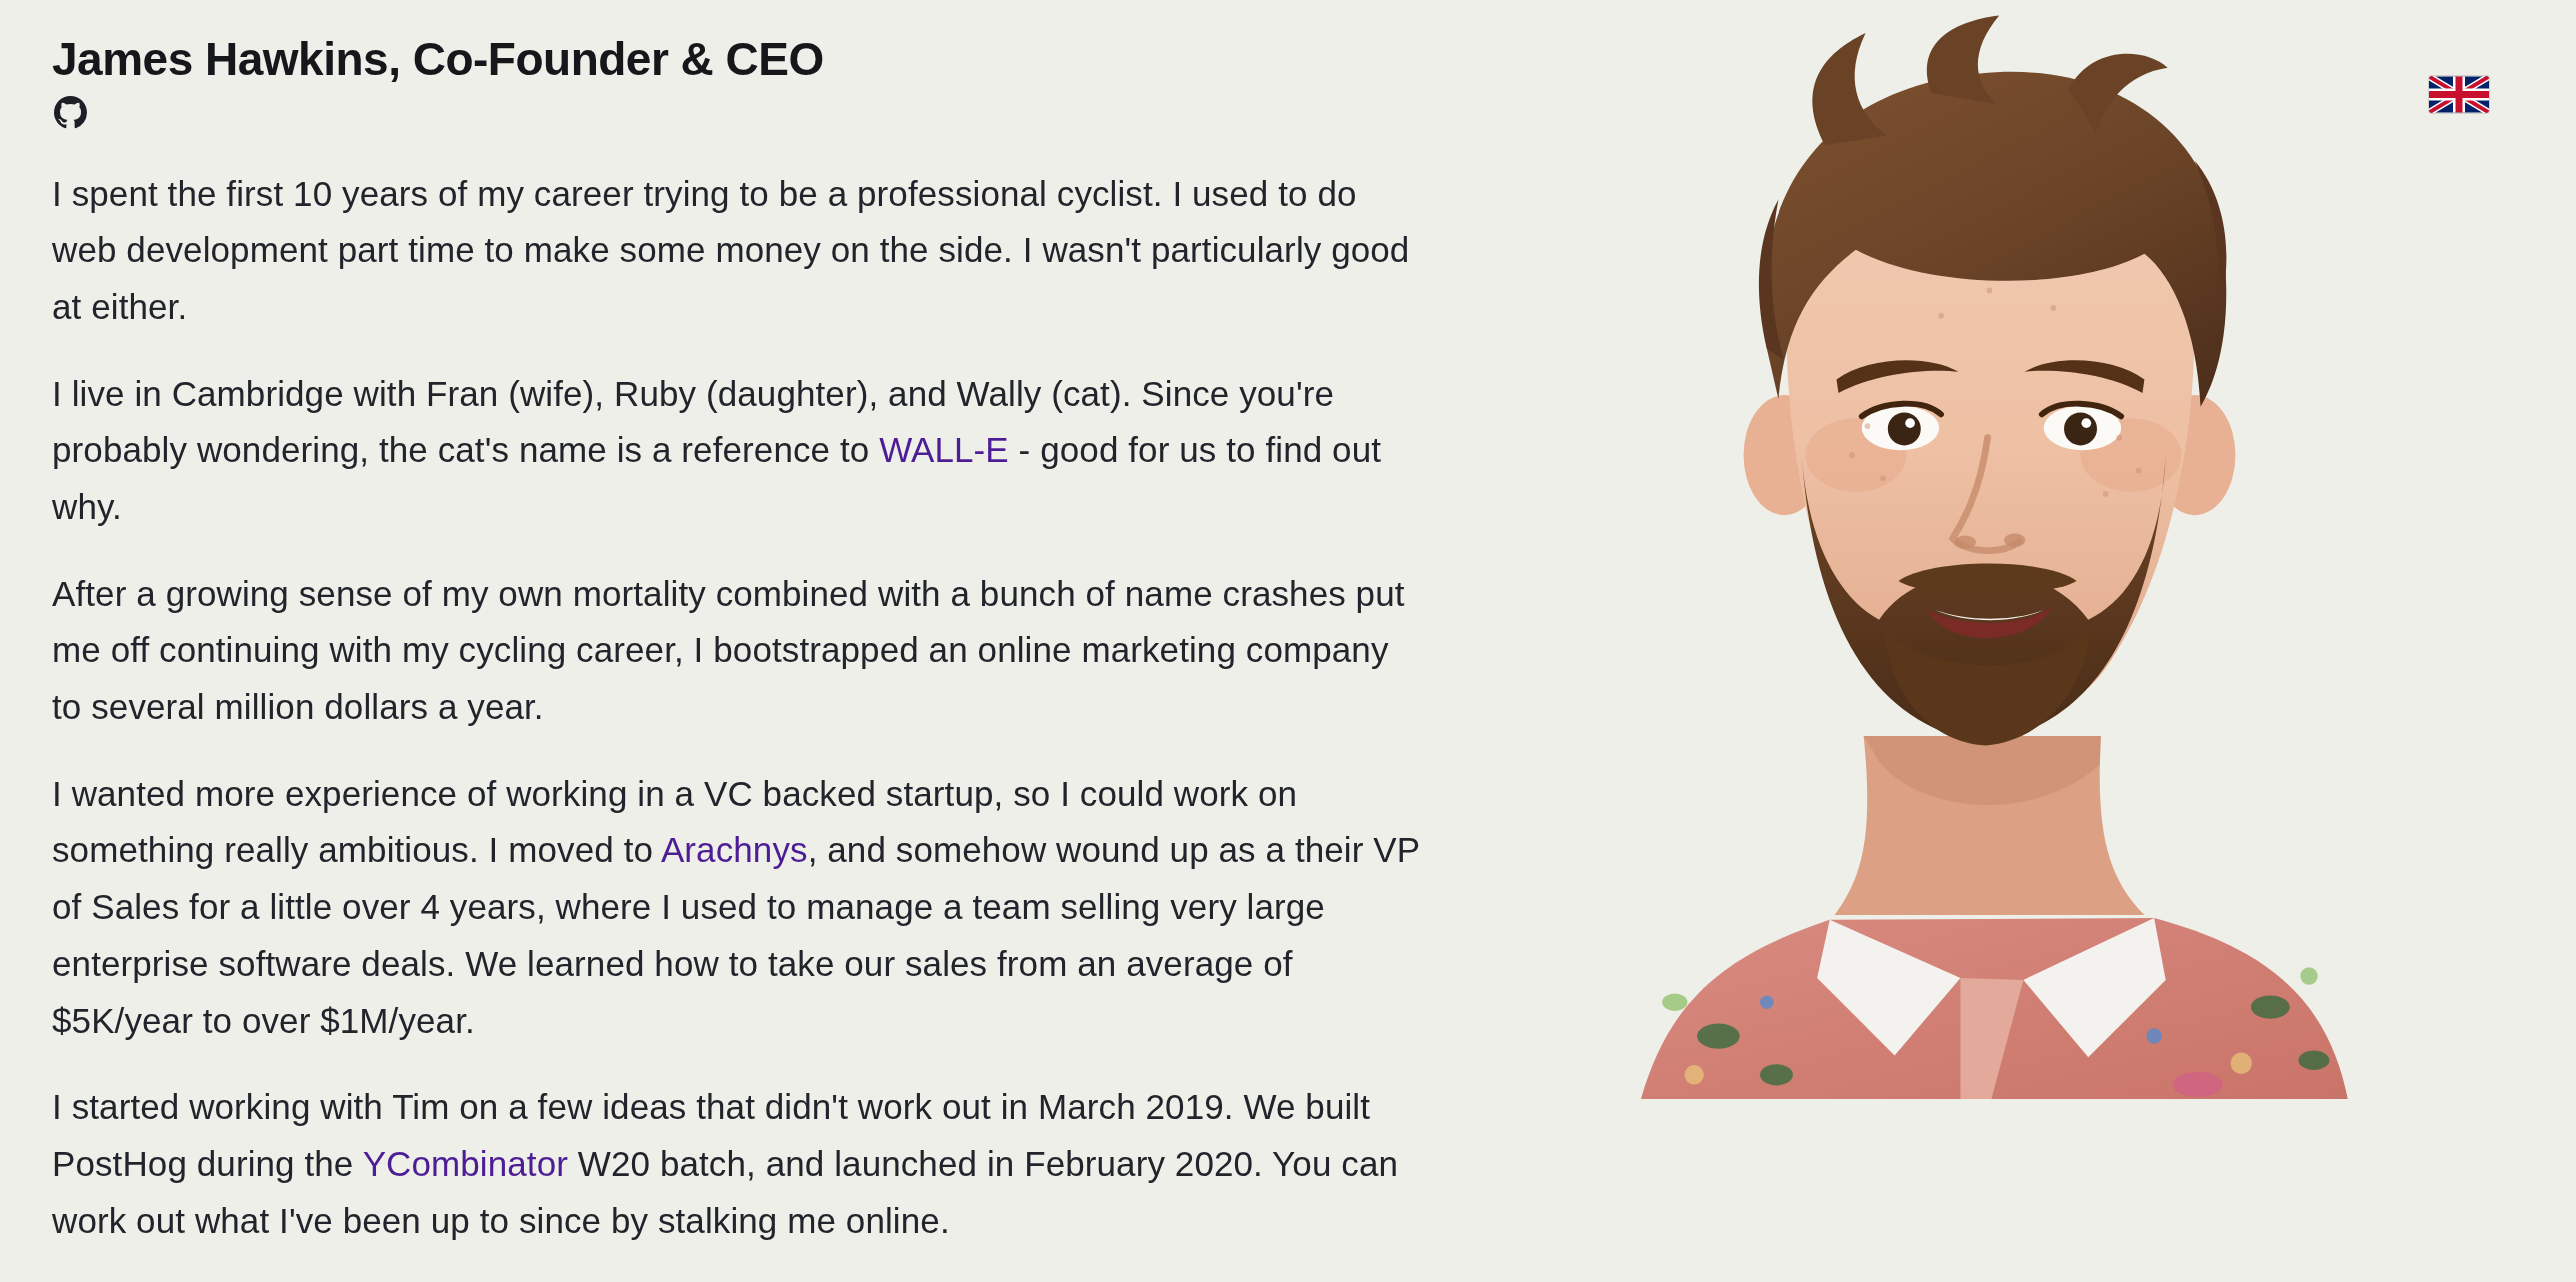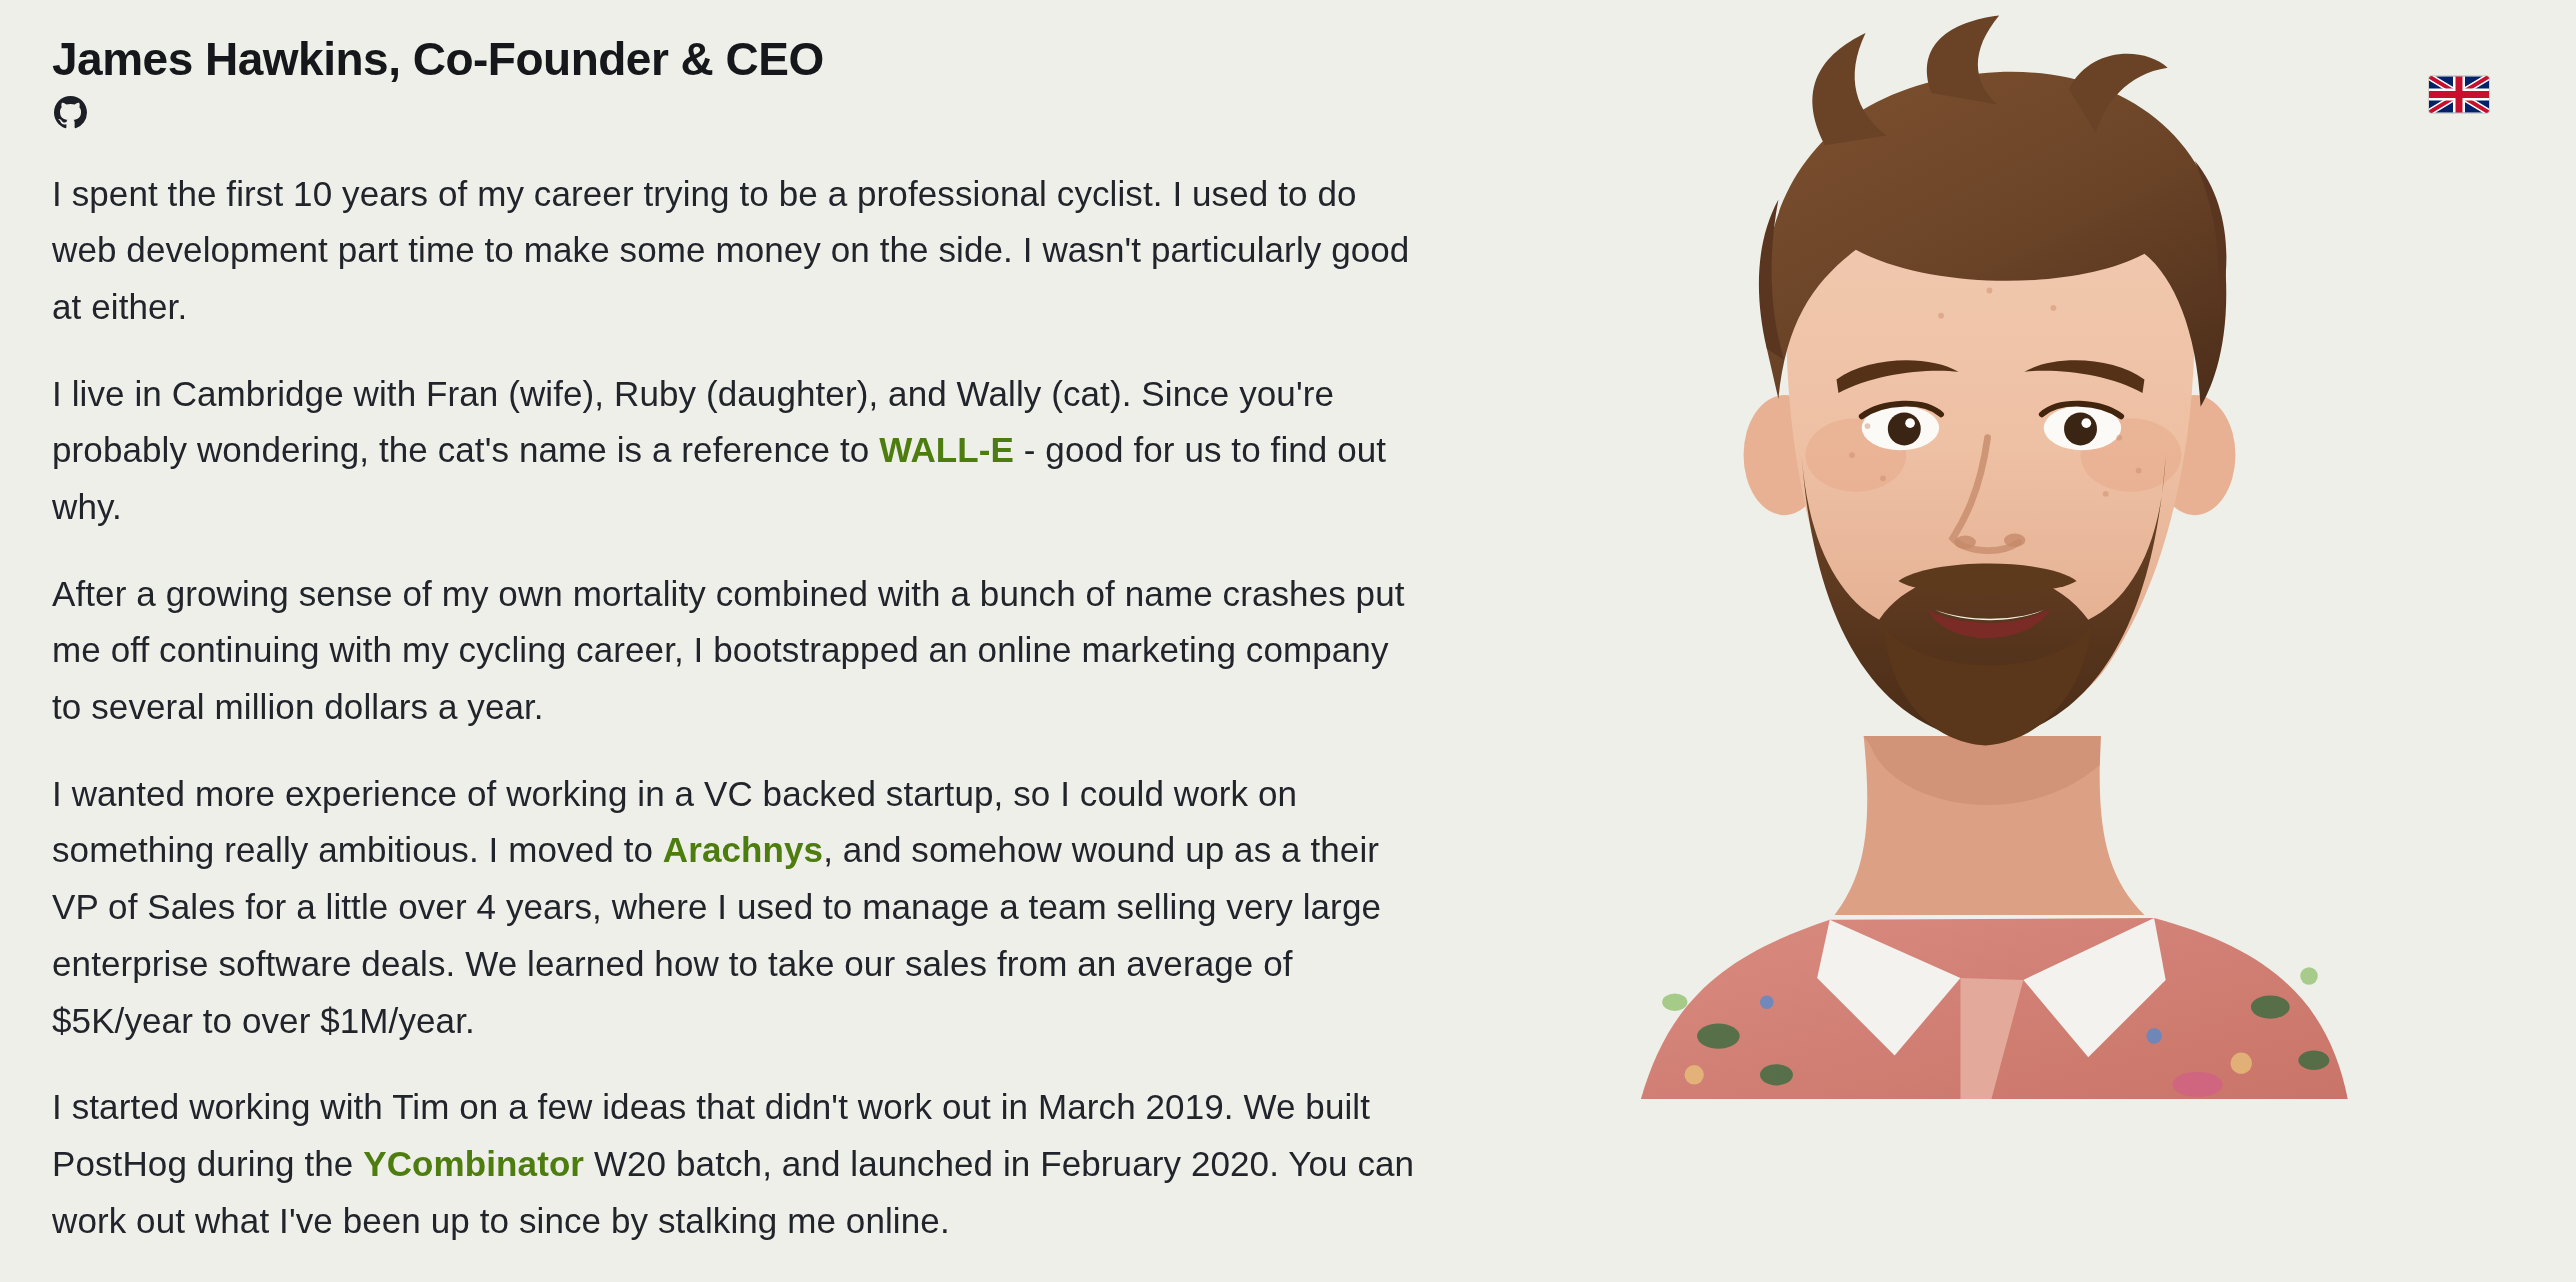--- a/index.html
+++ b/index.html
@@ -51,23 +51,23 @@
 
   .para {
     font-size: 35px;
     line-height: 1.62;
     margin: 0 0 30px 0;
     color: #21242B;
     letter-spacing: 0.1px;
   }
 
   a.link {
-    color: #4d7c0f;
+    color: #4c1d95;
     text-decoration: none;
-    font-weight: 700;
+    font-weight: 400;
   }
 
   .readme-link {
     font-size: 26px;
     line-height: 1.5;
     color: #F54E00;
     font-weight: 400;
     text-decoration: none;
     display: inline-block;
     margin-top: 7.7px;

